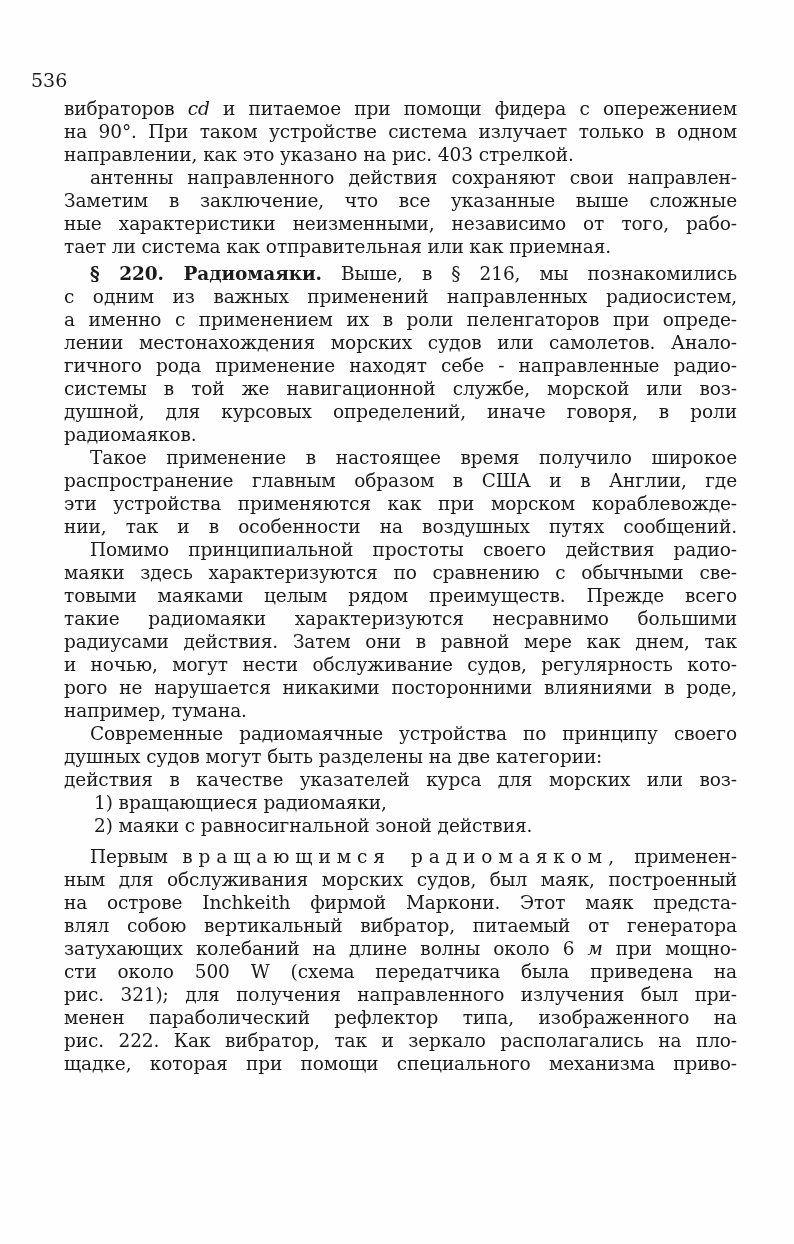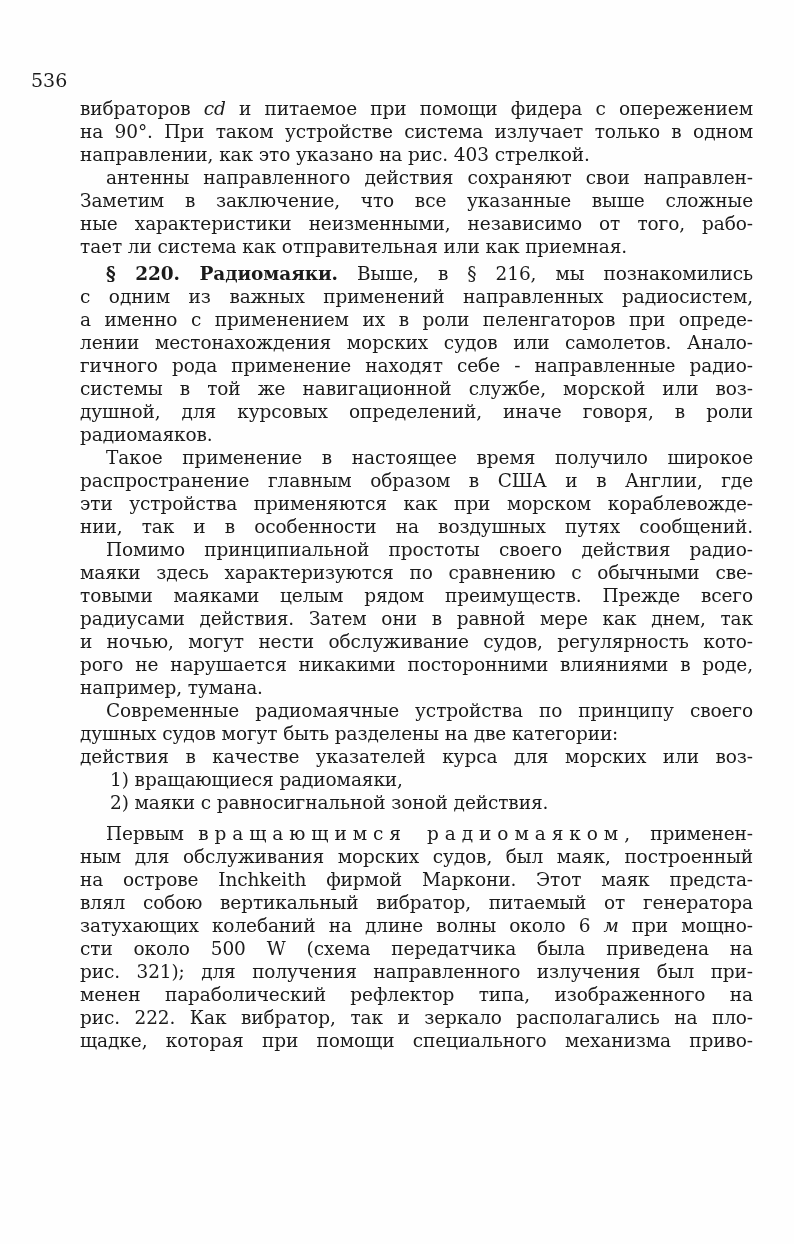--- a/index.html
+++ b/index.html
@@ -10,21 +10,20 @@
     background: #fefefe;
     overflow: hidden;
     font-family: "DejaVu Serif", "Liberation Serif", serif;
     color: #1b1b1b;
   }
   .text-block {
     position: absolute;
     top: 97px;
     left: 64px;
     width: 673px;
-    margin-left: 16px;
   }
   .para { margin: 0; }
   .para.indent .line:first-child { text-indent: 26px; }
   .para.list .line { padding-left: 30px; }
   
   .para:nth-of-type(3) { margin-top: 4px; }
   .para:nth-of-type(8) { margin-top: 8px; }
   .line {
     font-size: 18.5px;
     line-height: 23px;
@@ -76,20 +75,21 @@
       <div class="para indent">
         <div class="line j"><span>Такое применение в настоящее время получило широкое</span></div>
         <div class="line j"><span>распространение главным образом в США и в Англии, где</span></div>
         <div class="line j"><span>эти устройства применяются как при морском кораблевожде-</span></div>
         <div class="line j"><span>нии, так и в особенности на воздушных путях сообщений.</span></div>
       </div>
       <div class="para indent">
         <div class="line j"><span>Помимо принципиальной простоты своего действия радио-</span></div>
         <div class="line j"><span>маяки здесь характеризуются по сравнению с обычными све-</span></div>
         <div class="line j"><span>товыми маяками целым рядом преимуществ. Прежде всего</span></div>
+        <div class="line j"><span>такие радиомаяки характеризуются несравнимо большими</span></div>
         <div class="line j"><span>радиусами действия. Затем они в равной мере как днем, так</span></div>
         <div class="line j"><span>и ночью, могут нести обслуживание судов, регулярность кото-</span></div>
         <div class="line j"><span>рого не нарушается никакими посторонними влияниями в роде,</span></div>
         <div class="line"><span>например, тумана.</span></div>
       </div>
       <div class="para indent">
         <div class="line j"><span>Современные радиомаячные устройства по принципу своего</span></div>
         <div class="line"><span>душных судов могут быть разделены на две категории:</span></div>
         <div class="line j"><span>действия в качестве указателей курса для морских или воз-</span></div>
       </div>

